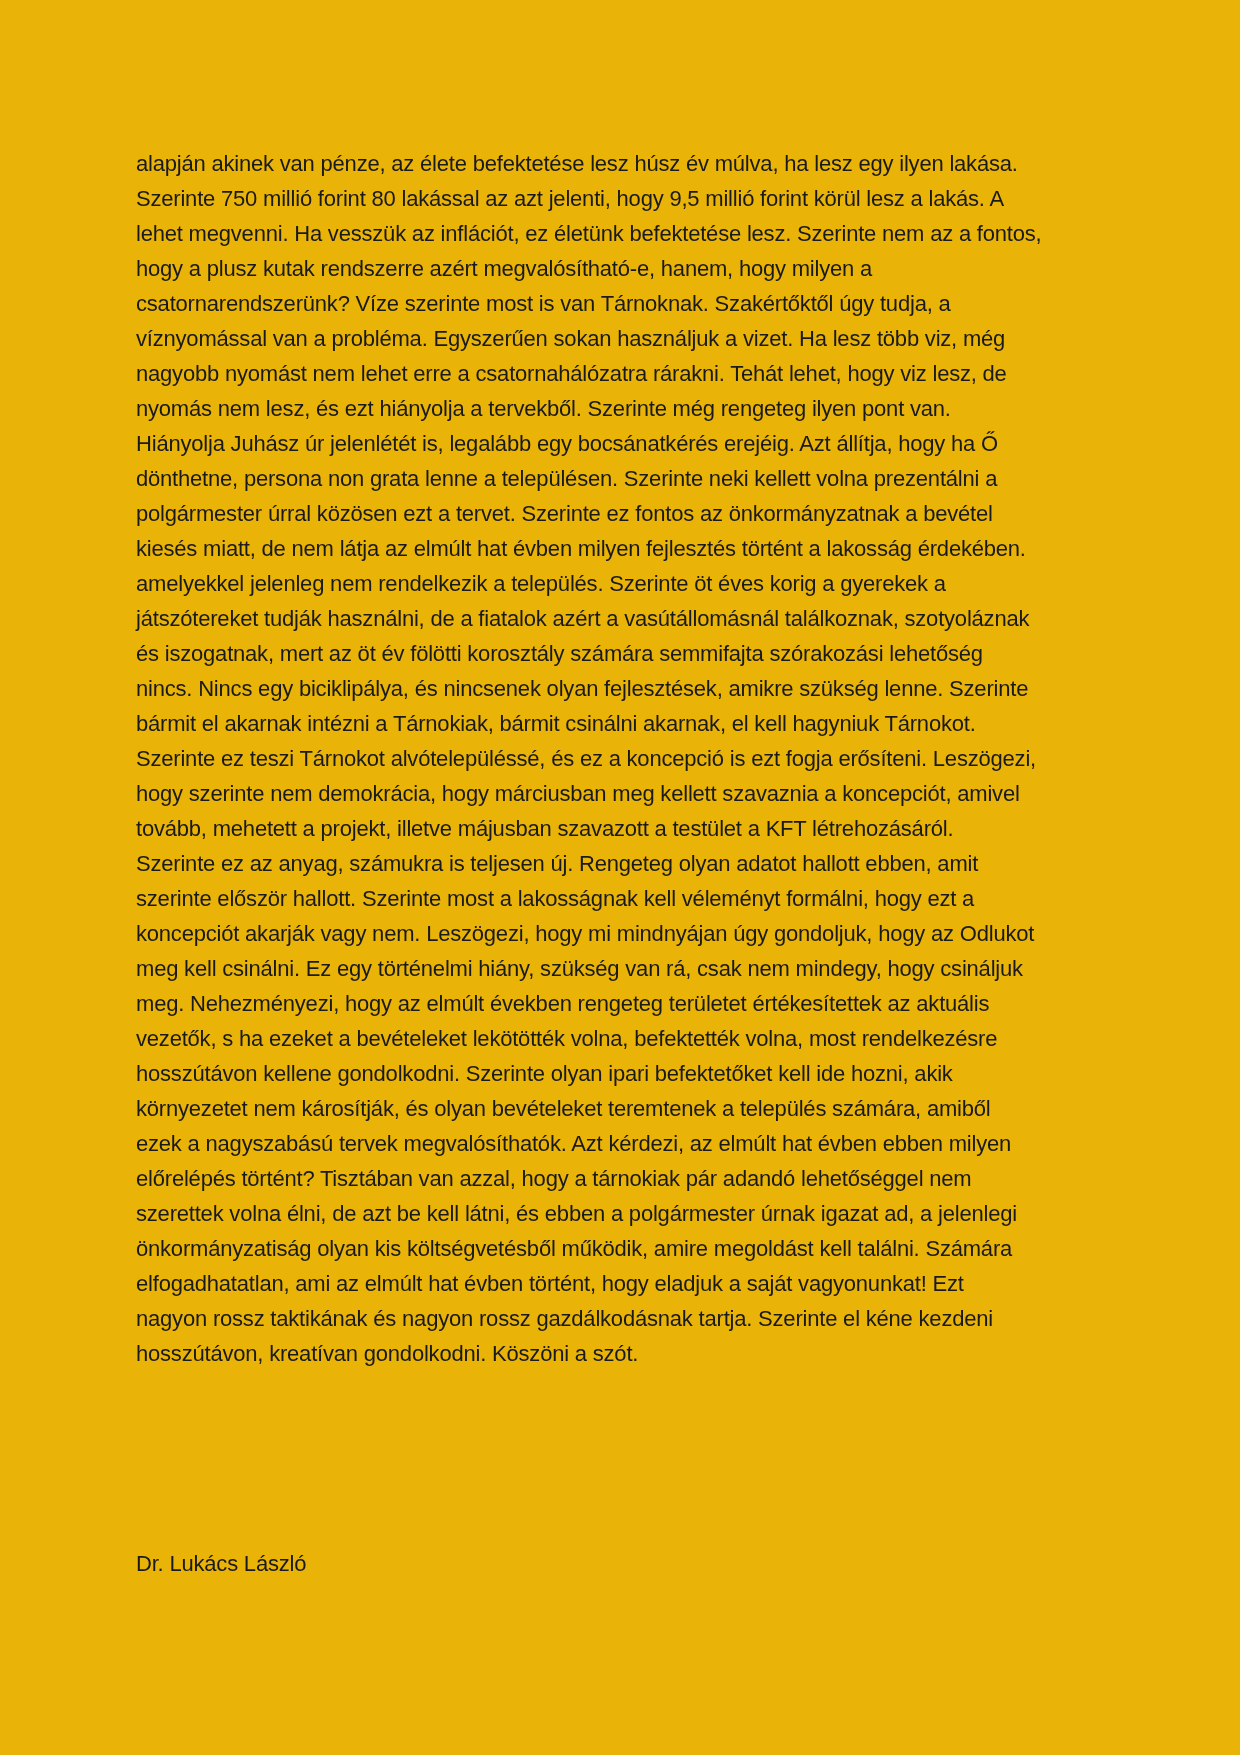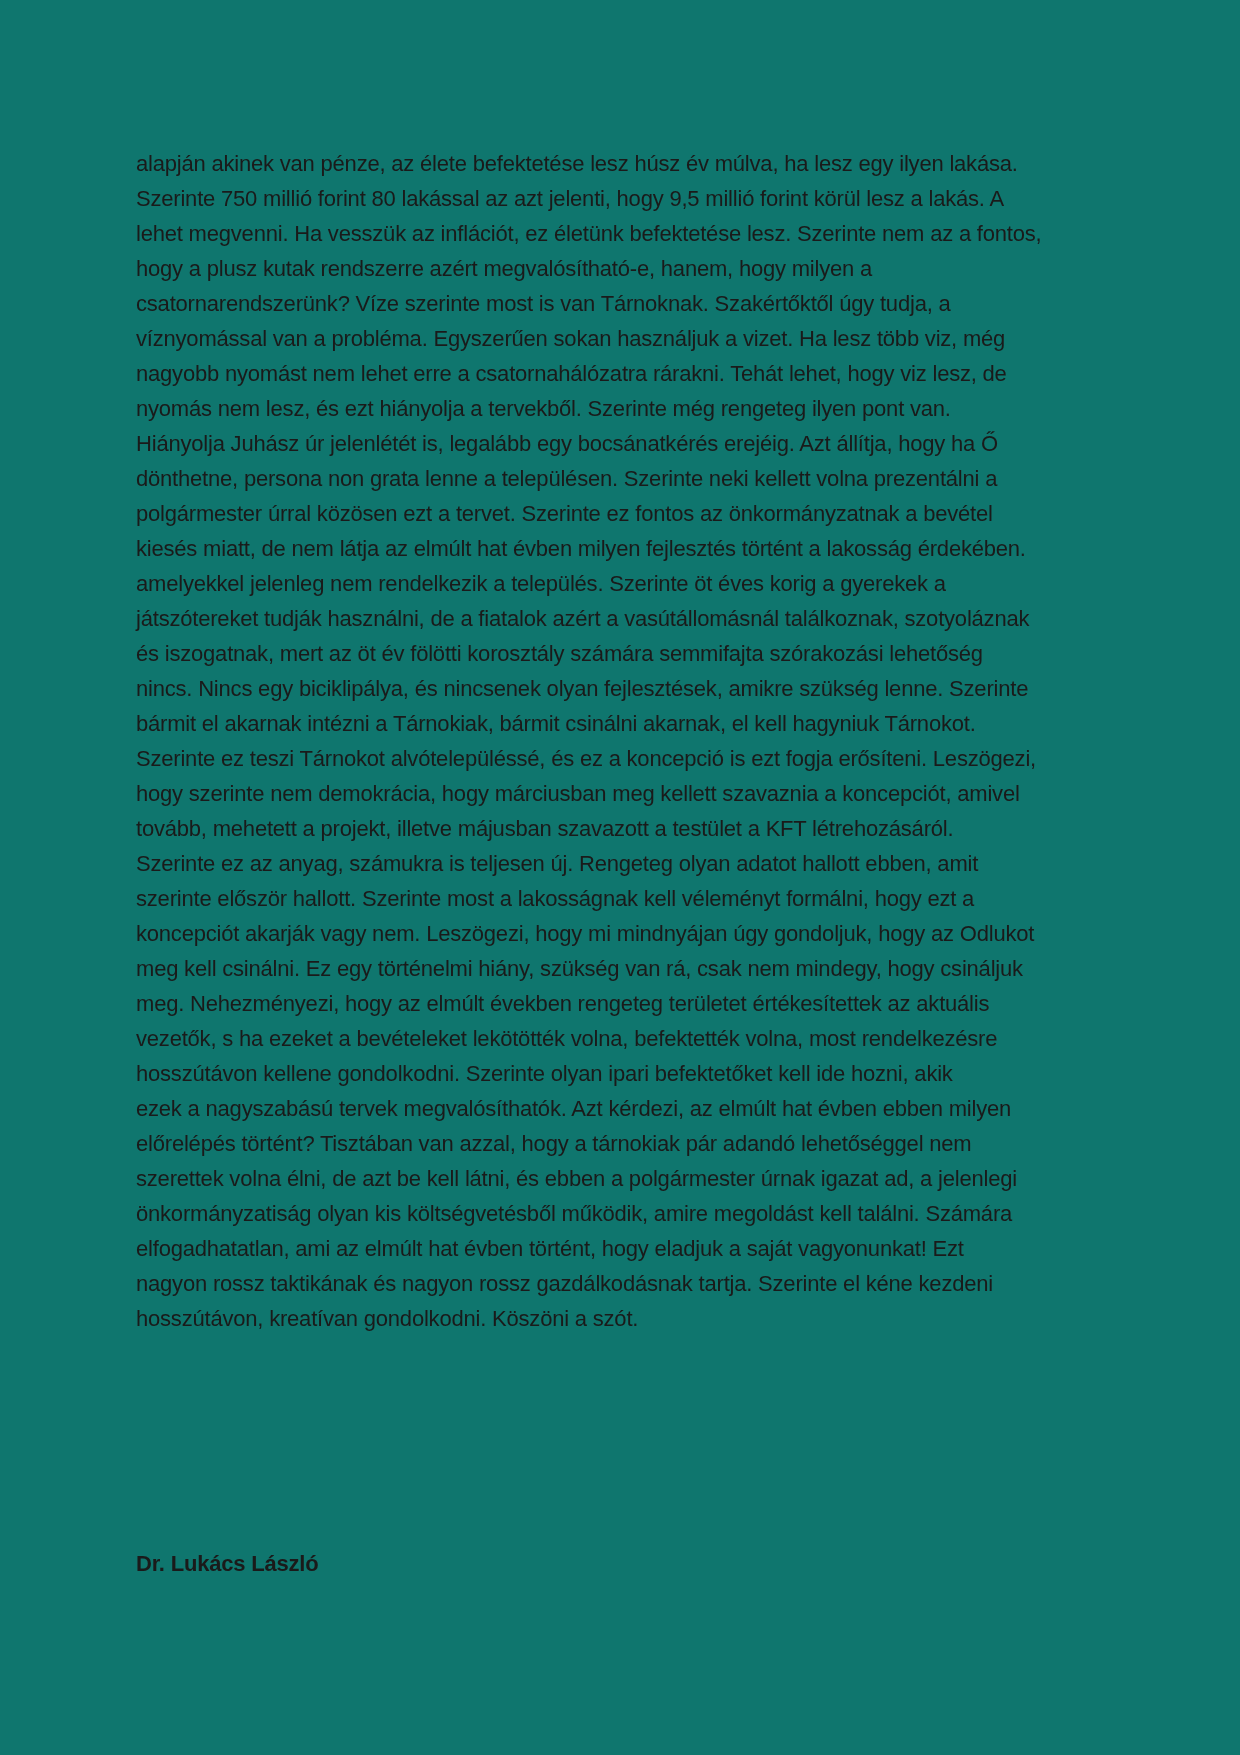--- a/index.html
+++ b/index.html
@@ -29,28 +29,28 @@
   .line {
     white-space: pre;
     height: 35px;
   }
   .signature {
     position: absolute;
     left: 136px;
     top: 1549px;
     font-size: 22px;
     line-height: 30px;
-    font-weight: bold;
+    font-weight: normal;
     letter-spacing: -0.2px;
   }
 </style>
 </head>
 <body>
 
-<div class="page" style="background: #0f766e; color: rgb(26, 26, 26);">
+<div class="page" style="background: #eab308; color: rgb(26, 26, 26);">
   <div class="text-block">
       <div class="line">alapján akinek van pénze, az élete befektetése lesz húsz év múlva, ha lesz egy ilyen lakása.</div>
       <div class="line">Szerinte 750 millió forint 80 lakással az azt jelenti, hogy 9,5 millió forint körül lesz a lakás. A</div>
       <div class="line">lehet megvenni. Ha vesszük az inflációt, ez életünk befektetése lesz. Szerinte nem az a fontos,</div>
       <div class="line">hogy a plusz kutak rendszerre azért megvalósítható-e, hanem, hogy milyen a</div>
       <div class="line">csatornarendszerünk? Víze szerinte most is van Tárnoknak. Szakértőktől úgy tudja, a</div>
       <div class="line">víznyomással van a probléma. Egyszerűen sokan használjuk a vizet. Ha lesz több viz, még</div>
       <div class="line">nagyobb nyomást nem lehet erre a csatornahálózatra rárakni. Tehát lehet, hogy viz lesz, de</div>
       <div class="line">nyomás nem lesz, és ezt hiányolja a tervekből. Szerinte még rengeteg ilyen pont van.</div>
       <div class="line">Hiányolja Juhász úr jelenlétét is, legalább egy bocsánatkérés erejéig. Azt állítja, hogy ha Ő</div>
@@ -65,20 +65,21 @@
       <div class="line">Szerinte ez teszi Tárnokot alvótelepüléssé, és ez a koncepció is ezt fogja erősíteni. Leszögezi,</div>
       <div class="line">hogy szerinte nem demokrácia, hogy márciusban meg kellett szavaznia a koncepciót, amivel</div>
       <div class="line">tovább, mehetett a projekt, illetve májusban szavazott a testület a KFT létrehozásáról.</div>
       <div class="line">Szerinte ez az anyag, számukra is teljesen új. Rengeteg olyan adatot hallott ebben, amit</div>
       <div class="line">szerinte először hallott. Szerinte most a lakosságnak kell véleményt formálni, hogy ezt a</div>
       <div class="line">koncepciót akarják vagy nem. Leszögezi, hogy mi mindnyájan úgy gondoljuk, hogy az Odlukot</div>
       <div class="line">meg kell csinálni. Ez egy történelmi hiány, szükség van rá, csak nem mindegy, hogy csináljuk</div>
       <div class="line">meg. Nehezményezi, hogy az elmúlt években rengeteg területet értékesítettek az aktuális</div>
       <div class="line">vezetők, s ha ezeket a bevételeket lekötötték volna, befektették volna, most rendelkezésre</div>
       <div class="line">hosszútávon kellene gondolkodni. Szerinte olyan ipari befektetőket kell ide hozni, akik</div>
+      <div class="line">környezetet nem károsítják, és olyan bevételeket teremtenek a település számára, amiből</div>
       <div class="line">ezek a nagyszabású tervek megvalósíthatók. Azt kérdezi, az elmúlt hat évben ebben milyen</div>
       <div class="line">előrelépés történt? Tisztában van azzal, hogy a tárnokiak pár adandó lehetőséggel nem</div>
       <div class="line">szerettek volna élni, de azt be kell látni, és ebben a polgármester úrnak igazat ad, a jelenlegi</div>
       <div class="line">önkormányzatiság olyan kis költségvetésből működik, amire megoldást kell találni. Számára</div>
       <div class="line">elfogadhatatlan, ami az elmúlt hat évben történt, hogy eladjuk a saját vagyonunkat! Ezt</div>
       <div class="line">nagyon rossz taktikának és nagyon rossz gazdálkodásnak tartja. Szerinte el kéne kezdeni</div>
       <div class="line">hosszútávon, kreatívan gondolkodni. Köszöni a szót.</div>
     </div>
   <div class="signature">Dr. Lukács László</div>
 </div>

